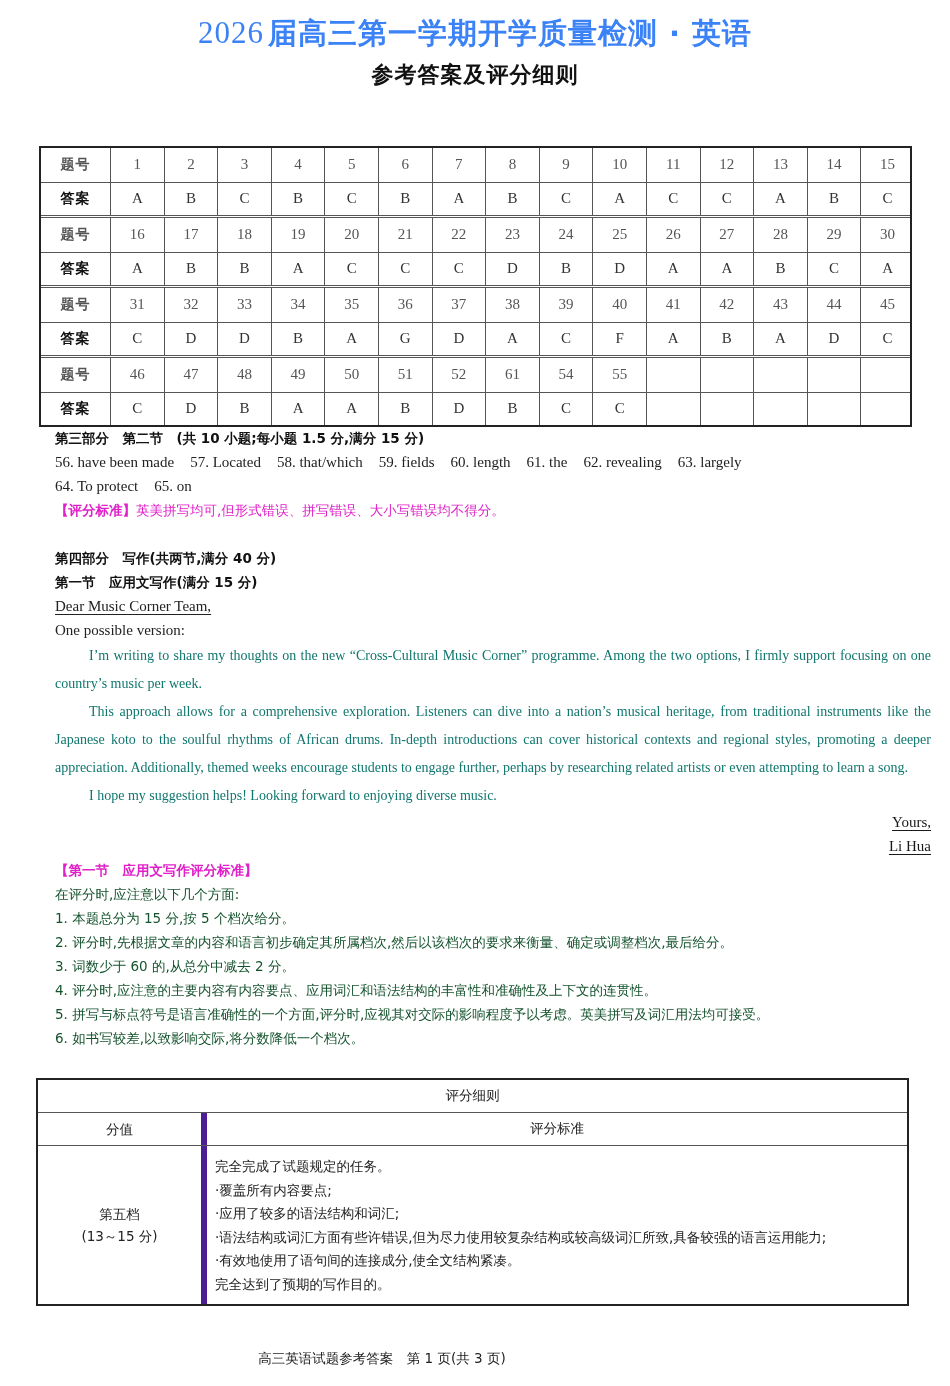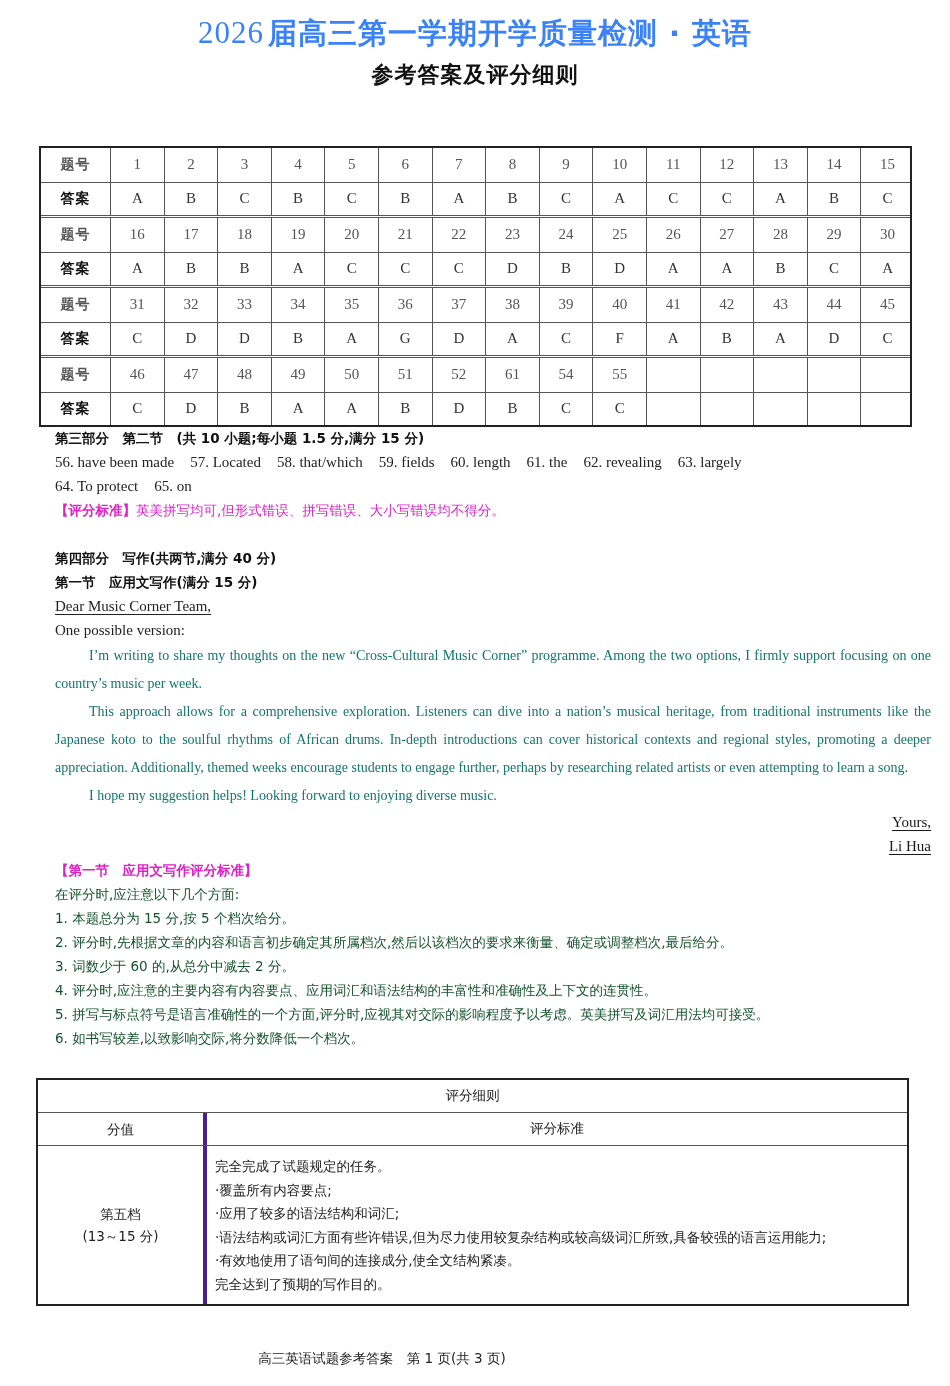--- a/index.html
+++ b/index.html
@@ -33,21 +33,21 @@
     .letter p { font-family: "Liberation Serif", serif; font-size: 14px; color: #0f766e; text-align: justify; text-indent: 34px; line-height: 28px; }
     .underline { text-decoration: underline; text-underline-offset: 3px; }
     .sign { text-align: right; font-family: "Liberation Serif", serif; font-size: 15px; line-height: 24px; }
     .hang { padding-left: 14px; text-indent: -14px; }
 
     
     .rubric { position: absolute; left: 36px; top: 1078px; width: 873px; border: 2px solid #222; font-family: "DejaVu Sans", sans-serif; font-size: 13.5px; color: #222; }
     .rubric .r-title { height: 33px; display: flex; align-items: center; justify-content: center; border-bottom: 1px solid #555; }
     .rubric .r-row { display: flex; }
     .rubric .r-head { height: 33px; border-bottom: 1px solid #555; }
-    .rubric .c1 { flex: 0 0 169px; border-right: 4px solid #4c1d95; display: flex; align-items: center; justify-content: center; flex-direction: column; text-align: center; line-height: 22px; }
+    .rubric .c1 { flex: 0 0 169px; border-right: 6px solid #4c1d95; display: flex; align-items: center; justify-content: center; flex-direction: column; text-align: center; line-height: 22px; }
     .rubric .c2 { flex: 1; display: flex; align-items: center; justify-content: center; }
     .rubric .c2.body { display: block; padding: 9px 8px 8px 8px; line-height: 23.5px; }
     .rubric .bullet { padding-left: 12px; text-indent: -12px; }
 
     .footer { position: absolute; top: 1350px; left: 0; width: 764px; text-align: center; font-family: "DejaVu Sans", sans-serif; font-size: 13.5px; color: #222; }
   </style>
 </head>
 <body>
 
 <div class="title">

